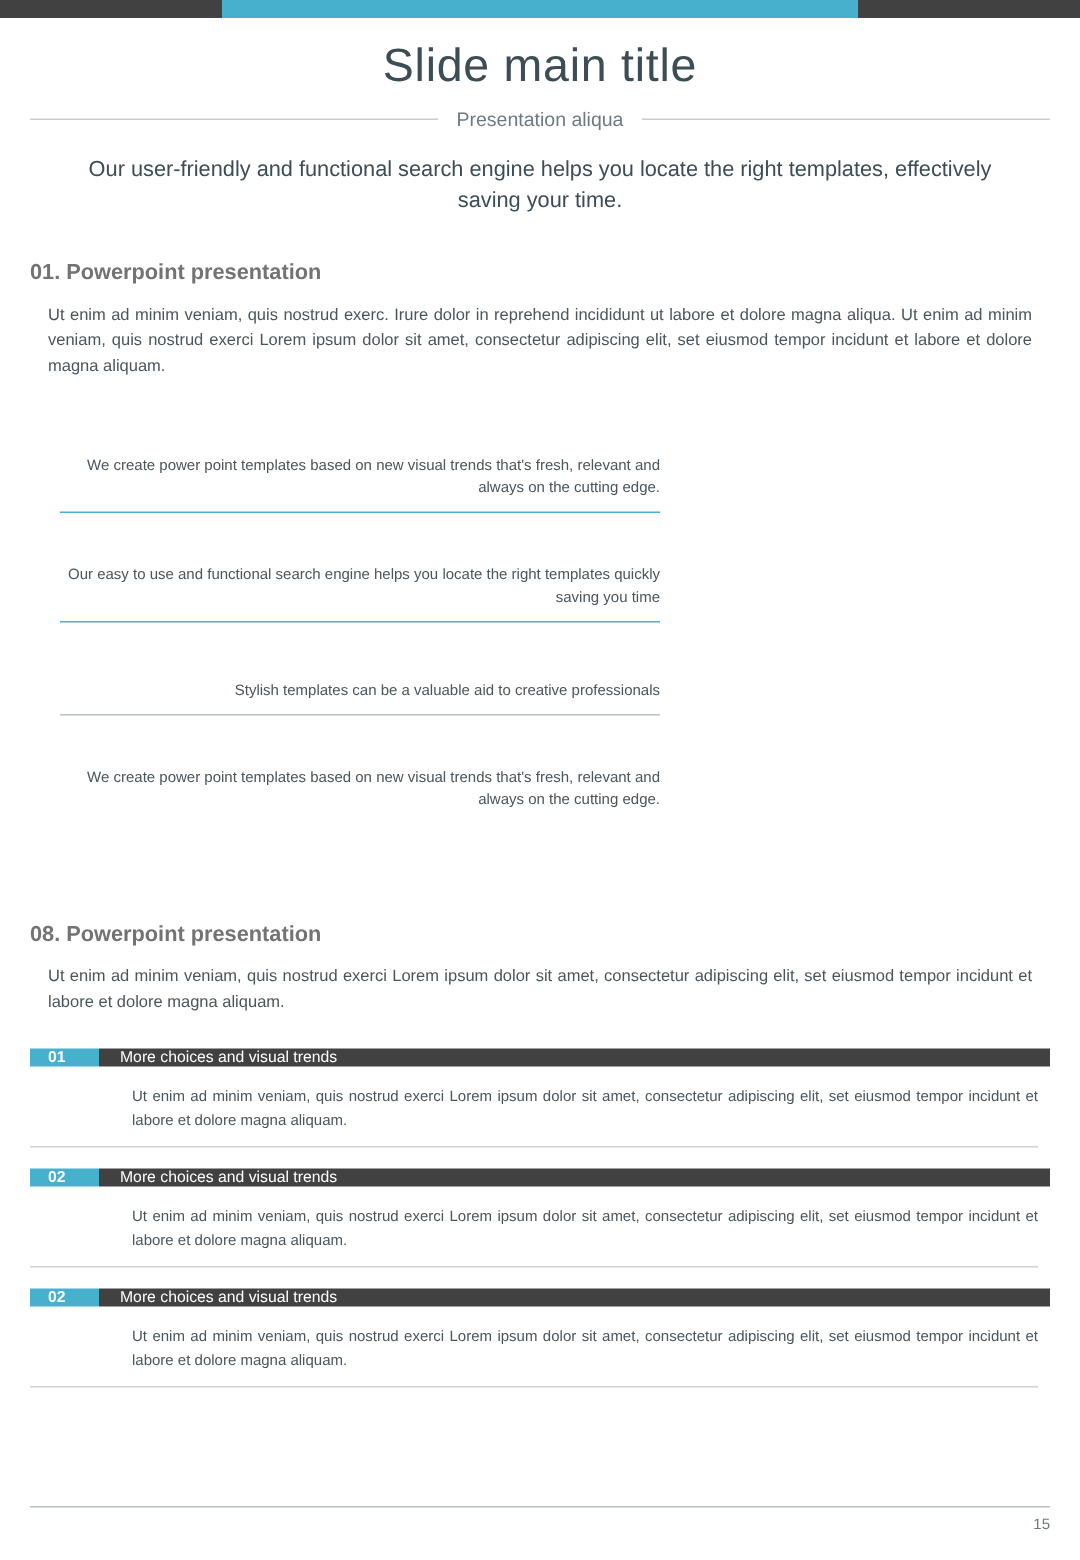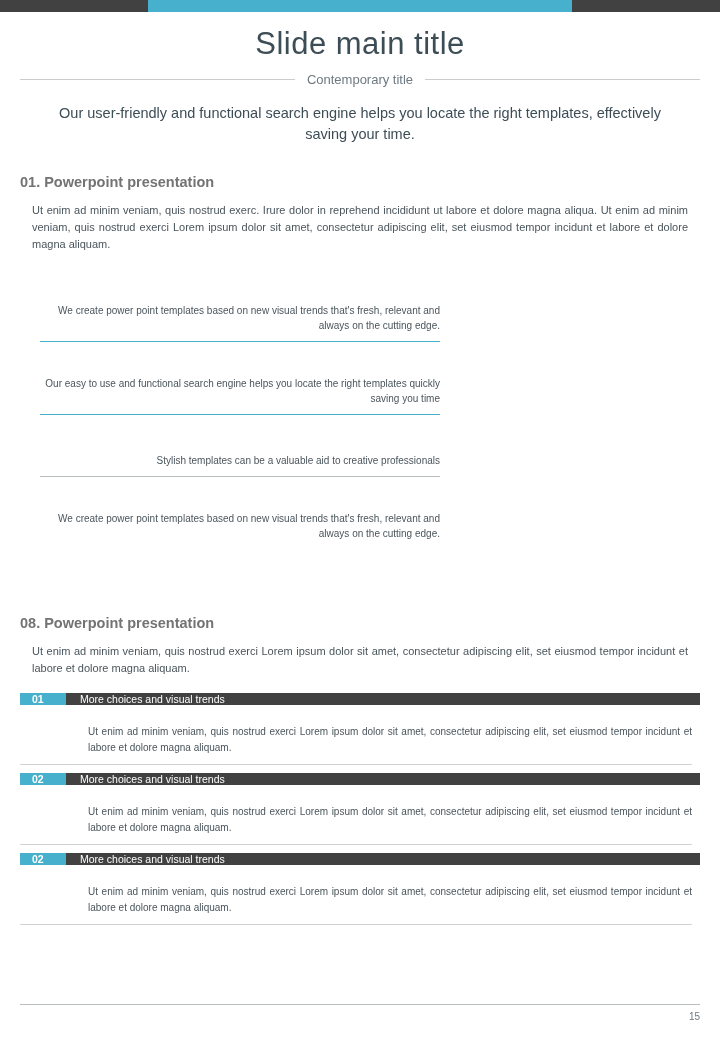--- a/index.html
+++ b/index.html
@@ -127,21 +127,21 @@
     line-height: 1.25;
     pointer-events: none;
   }
 
   
   .items {
     margin-top: 16px;
   }
   .item-head {
     display: flex;
-    align-items: flex-start;
+    align-items: center;
     height: 24px;
     margin-top: 8px;
   }
   .item-num {
     width: 46px;
     background: #46b0cd;
     color: #ffffff;
     font-size: 10.5px;
     font-weight: bold;
     display: flex;
@@ -192,21 +192,21 @@
 <div class="topbar">
   <div class="seg-dark" style="width:148px"></div>
   <div class="seg-blue" style="width:424px"></div>
   <div class="seg-dark2" style="flex:1"></div>
 </div>
 
 <div class="header">
   <h1 class="slide-title">Slide main title</h1>
   <div class="pres-title-row">
     <div class="rule"></div>
-    <div class="pres-title">Contemporary title</div>
+    <div class="pres-title">Presentation aliqua</div>
     <div class="rule"></div>
   </div>
   <p class="lead">Our user-friendly and functional search engine helps you locate the right templates, effectively saving your time.</p>
 </div>
 
 <div class="section">
   <div class="section-title">01. Powerpoint presentation</div>
   <p class="section-body">Ut enim ad minim veniam, quis nostrud exerc. Irure dolor in reprehend incididunt ut labore et dolore magna aliqua. Ut enim ad minim veniam, quis nostrud exerci  Lorem ipsum dolor sit amet, consectetur adipiscing elit, set eiusmod tempor incidunt et labore et dolore magna aliquam.</p>
 
   <div class="pyramid-block">

